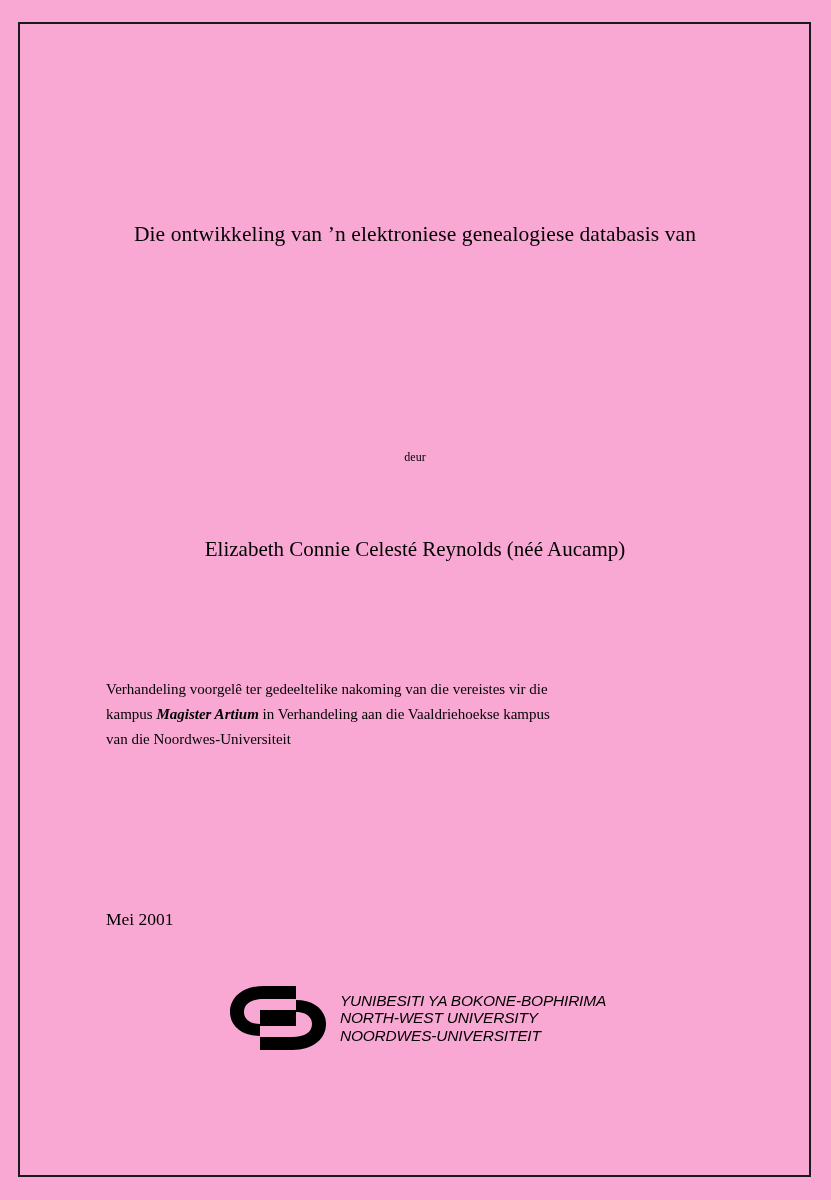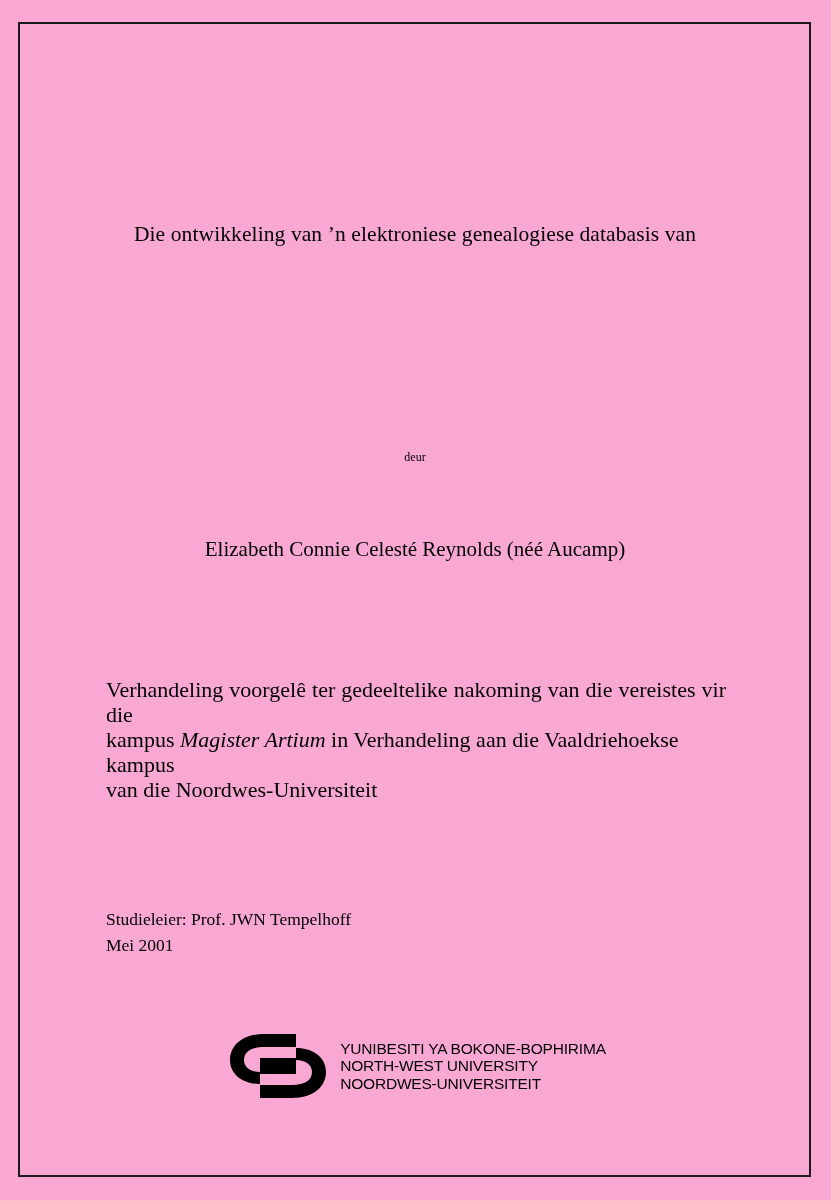--- a/index.html
+++ b/index.html
@@ -66,51 +66,53 @@
     top: 515px;
     width: 630px;
     text-align: center;
     font-size: 21px;
   }
   .statement {
     position: absolute;
     left: 6px;
     top: 655px;
     width: 620px;
-    font-size: 22px;
+    font-size: 15px;
     line-height: 25px;
   }
   .statement p {
     margin: 0;
   }
   .statement .just {
     text-align: justify;
   }
   .statement em {
     font-style: italic;
+    font-weight: bold;
   }
   .supervisor {
     position: absolute;
     left: 6px;
     top: 884px;
     width: 620px;
     font-size: 17.5px;
     line-height: 26px;
   }
   .supervisor div {
     white-space: nowrap;
   }
   .logo-wrap {
     position: absolute;
     left: 0;
-    top: 1008px;
+    top: 960px;
     width: 630px;
     display: flex;
     justify-content: center;
     align-items: flex-end;
+    font-style: italic;
   }
   .logo {
     display: flex;
     align-items: center;
   }
   .logo-mark {
     width: 108px;
     height: 72px;
     margin-right: 8px;
     flex: 0 0 auto;
@@ -139,21 +141,20 @@
 
     <div class="author">Elizabeth Connie Celesté Reynolds (néé Aucamp)</div>
 
     <div class="statement">
       <p class="just">Verhandeling voorgelê ter gedeeltelike nakoming van die vereistes vir die</p>
       <p><span>kampus </span><em>Magister Artium</em><span> in Verhandeling aan die Vaaldriehoekse kampus</span></p>
       <p>van die Noordwes-Universiteit</p>
     </div>
 
     <div class="supervisor">
-      <div>Studieleier: Prof. JWN Tempelhoff</div>
       <div>Mei 2001</div>
     </div>
 
     <div class="logo-wrap">
       <div class="logo">
         <svg class="logo-mark" viewBox="0 0 108 72">
           <path d="M40 4 C18 4 6 16 6 30 C6 44 18 54 36 54 L36 42 C26 42 20 37 20 30 C20 22 27 17 40 17 L72 17 L72 4 Z" fill="#000000"></path>
           <path d="M68 68 C90 68 102 56 102 42 C102 28 90 18 72 18 L72 30 C82 30 88 35 88 42 C88 50 81 55 68 55 L36 55 L36 68 Z" fill="#000000"></path>
           <rect x="36" y="28" width="36" height="16" fill="#000000"></rect>
         </svg>

